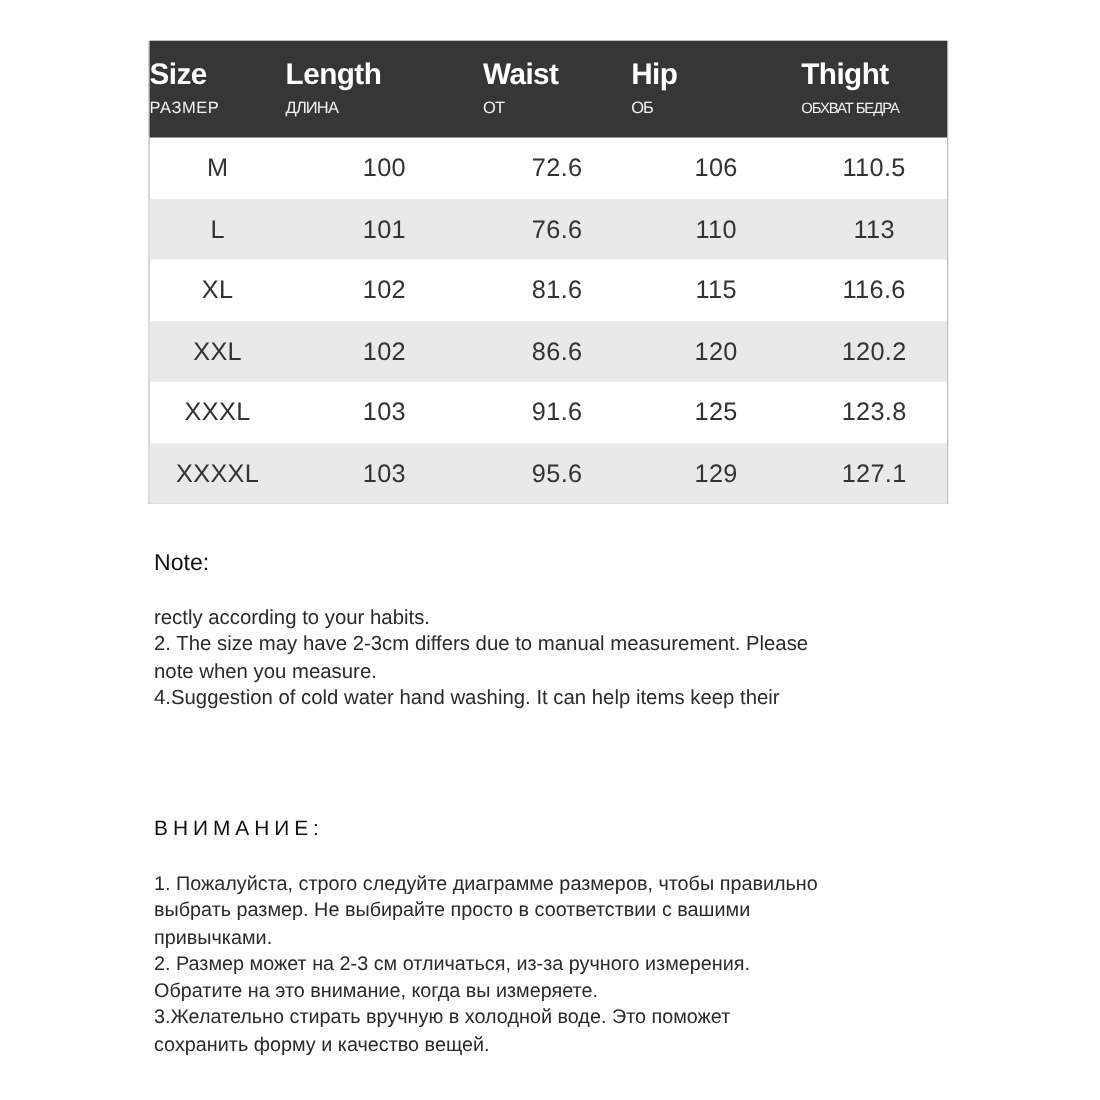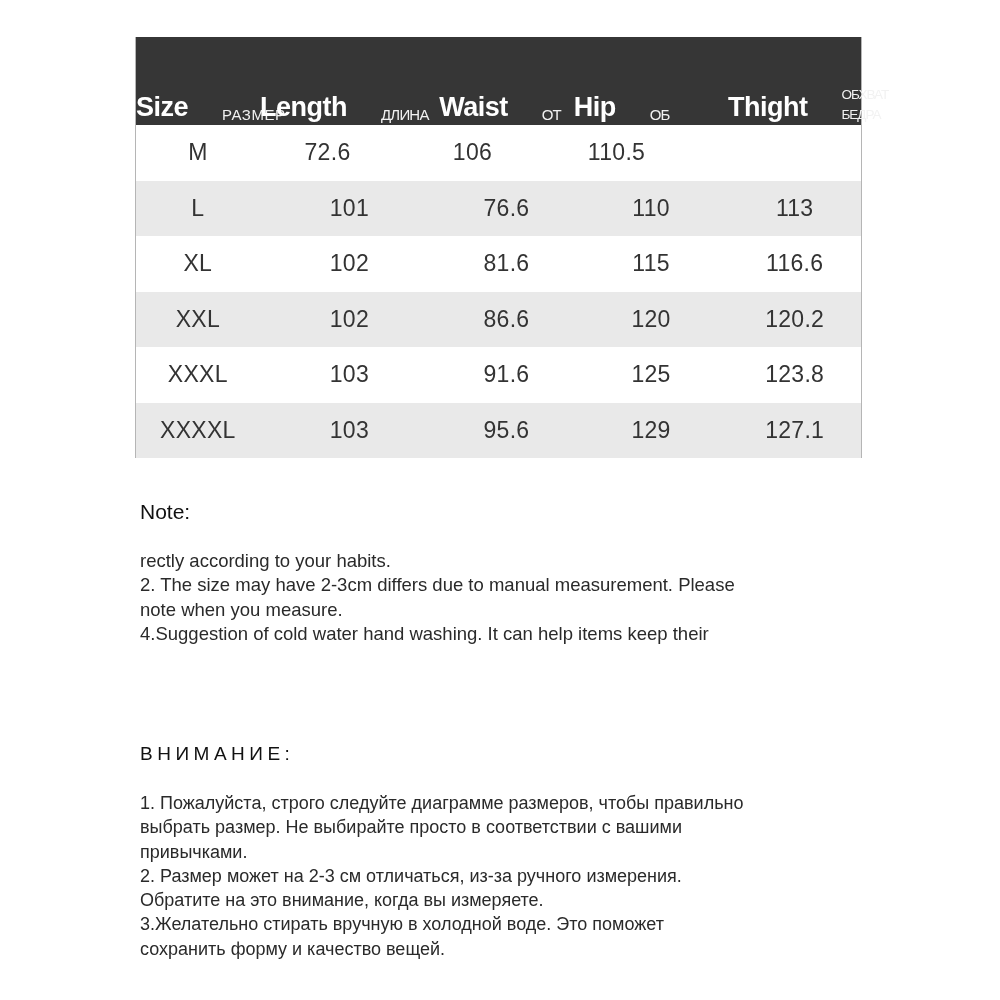--- a/index.html
+++ b/index.html
@@ -12,31 +12,31 @@
       width: 727px; height: 421px;
       border: 1px solid #b5b5b5;
       border-top: none;
     }
     .thead {
       height: 88px;
       background: #363636;
       display: flex;
     }
     .th {
-      display: flex; align-items: flex-end;
+      display: flex; flex-direction: column; align-items: flex-start;
       color: #ffffff;
     }
     .th-en {
       font-size: 27px; font-weight: bold;
       margin-top: 12px; height: 36px; line-height: 36px;
       letter-spacing: -0.5px;
     }
     .th-ru {
       font-size: 15px; margin-top: 4px; line-height: 20px;
-      letter-spacing: 0.5px; color: #f2f2f2; margin-left: 34px;
+      letter-spacing: 0.5px; color: #f2f2f2;
     }
     .th-ru.narrow { letter-spacing: -0.8px; }
     .tbody .tr {
       display: flex; height: 55.5px; align-items: center;
     }
     .tbody .tr.alt { background: #e9e9e9; }
     .td {
       text-align: center; font-size: 23px; color: #333;
       letter-spacing: 0.3px;
     }
@@ -89,20 +89,21 @@
     </div>
     <div class="th c4">
       <span class="th-en">Thight</span>
       <span class="th-ru narrow" style="font-size:13.5px; letter-spacing:-1px;">ОБХВАТ БЕДРА</span>
     </div>
   </div>
 
   <div class="tbody">
     <div class="tr">
       <span class="td c0">M</span>
+      <span class="td c1">100</span>
       <span class="td c2">72.6</span>
       <span class="td c3">106</span>
       <span class="td c4">110.5</span>
     </div>
     <div class="tr alt">
       <span class="td c0">L</span>
       <span class="td c1">101</span>
       <span class="td c2">76.6</span>
       <span class="td c3">110</span>
       <span class="td c4">113</span>

